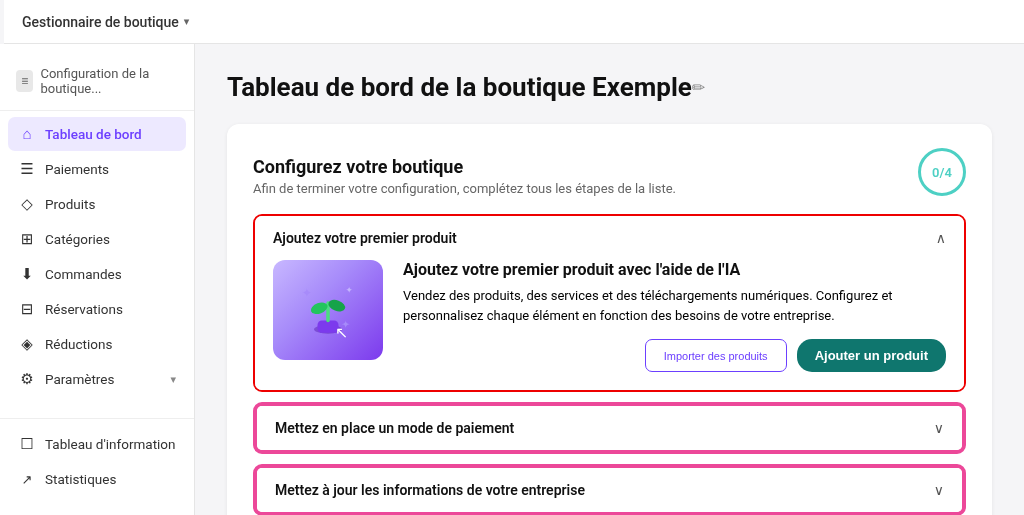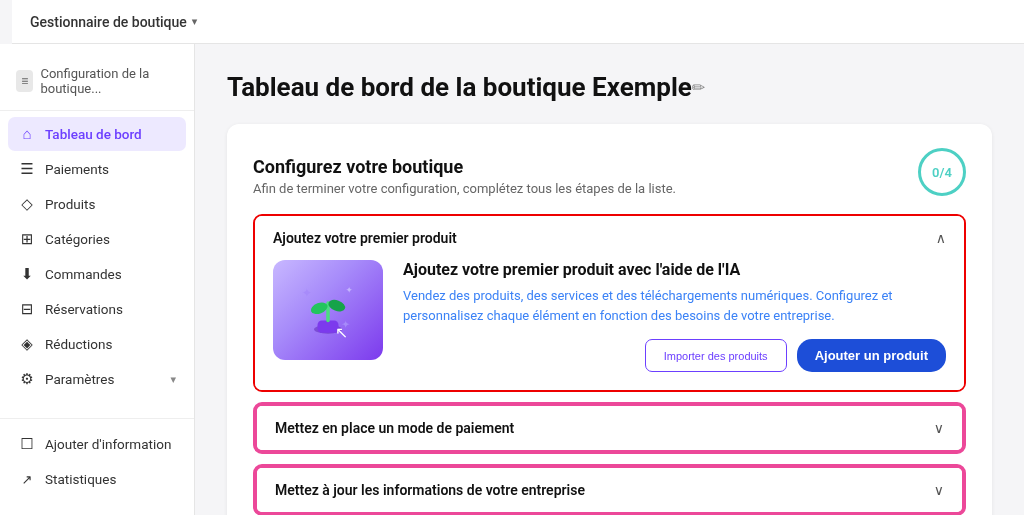--- a/index.html
+++ b/index.html
@@ -7,21 +7,21 @@
 
     
     .top-bar {
       height: 44px;
       background: #fff;
       border-bottom: 1px solid #e5e5e5;
       display: flex;
       align-items: center;
       padding: 0 18px;
       position: fixed;
-      top: 0; left: 12px; right: 0;
+      top: 0; left: 4px; right: 0;
       z-index: 100;
     }
     .top-bar-title {
       font-size: 14px;
       font-weight: 500;
       color: #333;
       display: flex;
       align-items: center;
       gap: 5px;
       cursor: pointer;
@@ -205,21 +205,21 @@
     }
     .product-content { flex: 1; }
     .product-content-title {
       font-size: 16px;
       font-weight: 700;
       color: #111;
       margin-bottom: 7px;
     }
     .product-content-desc {
       font-size: 13px;
-      color: #3b82f6;
+      color: #000000;
       line-height: 1.5;
       margin-bottom: 14px;
     }
     .product-actions {
       display: flex;
       gap: 10px;
       justify-content: flex-end;
     }
     .btn-secondary {
       padding: 9px 18px;
@@ -228,21 +228,21 @@
       background: #fff;
       color: #6c3fff;
       font-size: 11px;
       font-weight: 500;
       cursor: pointer;
     }
     .btn-primary {
       padding: 9px 18px;
       border: none;
       border-radius: 15px;
-      background: #1d4ed8;
+      background: #0f766e;
       color: #fff;
       font-size: 13px;
       font-weight: 600;
       cursor: pointer;
     }
     .collapsed-accordion .accordion-header {
       background: #fff;
     }
   </style>
 </head>
@@ -302,21 +302,21 @@
           <span class="nav-icon">⚙</span>
           <span>Paramètres</span>
         </div>
         <span style="font-size:11px;color:#888;">▾</span>
       </div>
     </div>
 
     <div class="sidebar-bottom">
       <div class="nav-item">
         <span class="nav-icon">☐</span>
-        <span>Ajouter d'information</span>
+        <span>Tableau d'information</span>
       </div>
       <div class="nav-item">
         <span class="nav-icon" style="font-size:13px;">↗</span>
         <span>Statistiques</span>
       </div>
     </div>
   </nav>
 
   <main class="main">
     <div class="page-header">

